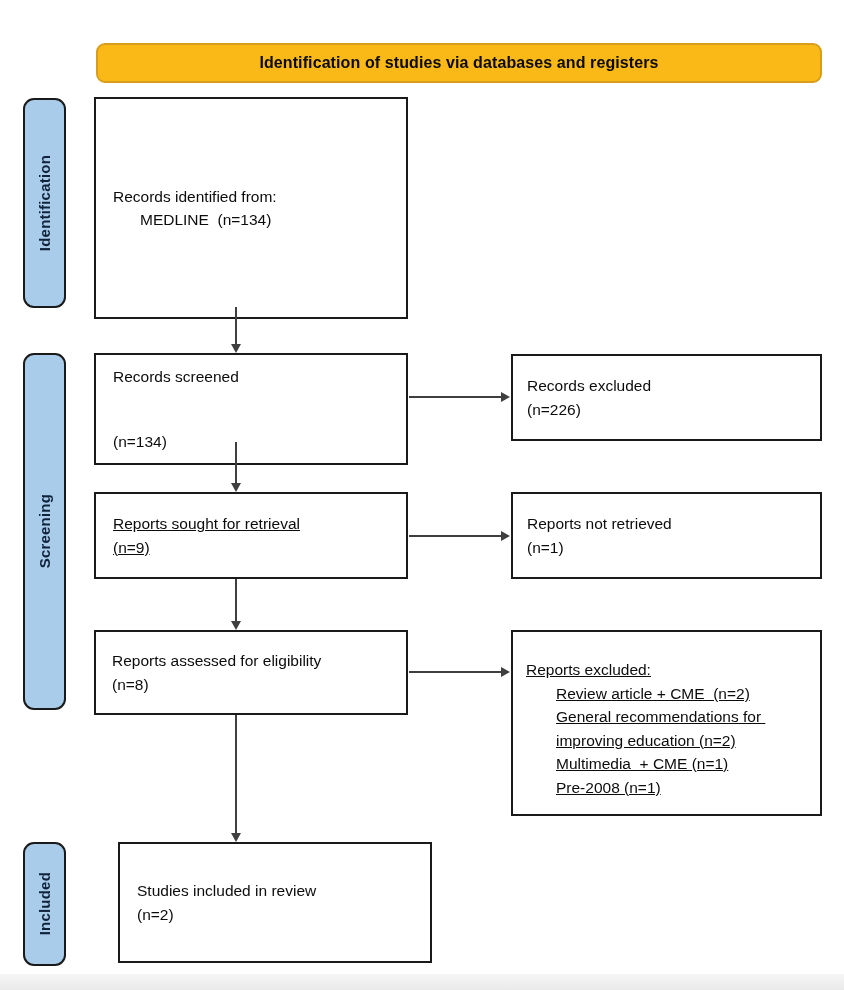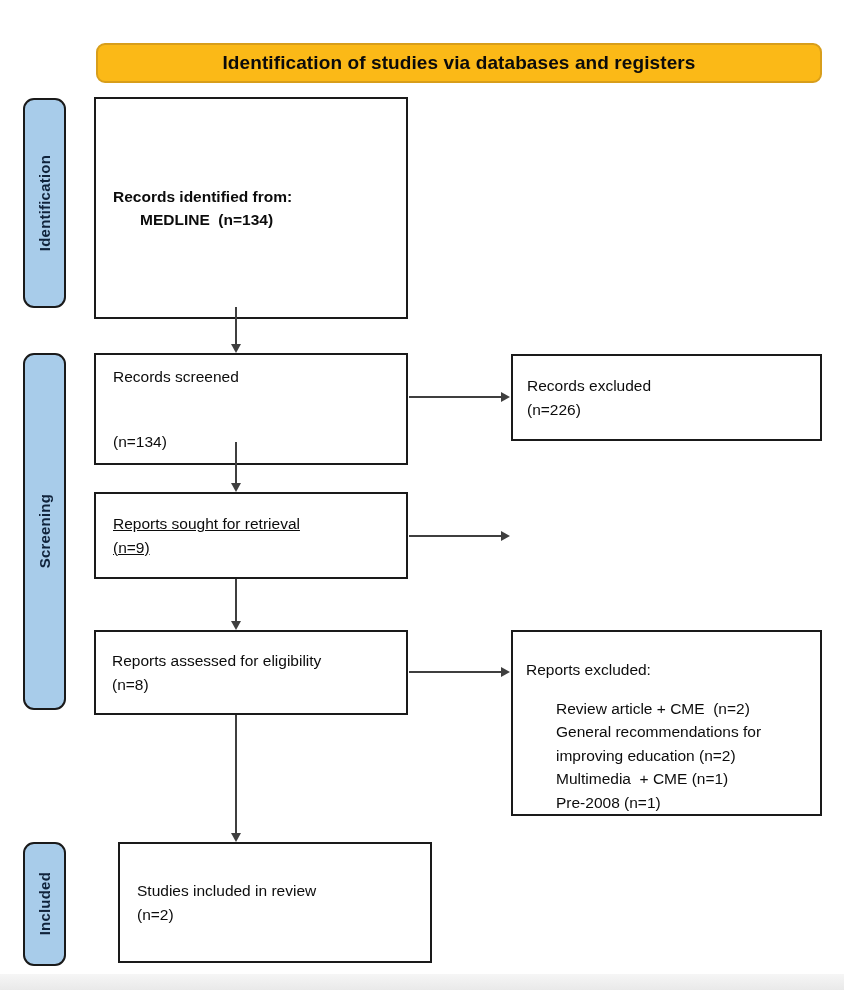--- a/index.html
+++ b/index.html
@@ -18,21 +18,21 @@
     color:#111;overflow:hidden;
   }
   .canvas{position:absolute;inset:0;}
 
   .banner{
     position:absolute;left:96px;top:43px;width:726px;height:40px;
     background:var(--banner-fill);
     border:2px solid var(--banner-border);
     border-radius:9px;box-sizing:border-box;
     display:flex;align-items:center;justify-content:center;
-    font-weight:bold;font-size:19px;color:#0b0b0b;letter-spacing:0.1px;
+    font-weight:bold;font-size:16px;color:#0b0b0b;letter-spacing:0.1px;
   }
 
   .stage{
     position:absolute;left:23px;width:43px;box-sizing:border-box;
     background:var(--stage-fill);
     border:2px solid var(--stage-border);
     border-radius:11px;
     display:flex;align-items:center;justify-content:center;
   }
   .stage span{
@@ -46,30 +46,30 @@
 
   .fbox{
     position:absolute;background:#fff;border:2px solid var(--box-border);
     box-sizing:border-box;font-size:15.5px;line-height:23.5px;color:#0c0c0c;
     display:flex;flex-direction:column;justify-content:center;
     padding-left:17px;padding-right:8px;
   }
   .fbox .line{white-space:pre-wrap;}
   .col-left{left:94px;width:314px;}
   .col-right{left:511px;width:311px;justify-content:center;}
-  #box-records-identified{top:97px;height:222px;font-weight:bold;}
+  #box-records-identified{top:97px;height:222px;}
   #box-records-identified .indent{padding-left:27px;}
   #box-records-screened{top:353px;height:112px;gap:41px;}
   #box-records-excluded{top:354px;height:87px;padding-left:14px;}
   #box-reports-sought{top:492px;height:87px;text-decoration:underline;}
   #box-reports-not-retrieved{top:492px;height:87px;padding-left:14px;}
   #box-reports-assessed{top:630px;height:85px;padding-left:16px;}
   #box-reports-excluded{
-    top:630px;height:186px;justify-content:space-between;
-    padding-top:26px;padding-left:13px;
+    top:630px;height:186px;justify-content:flex-start;
+    padding-top:26px;padding-left:13px;text-decoration:underline;
   }
   #box-reports-excluded .items{padding-left:30px;}
   #box-studies-included{top:842px;height:121px;margin-left:24px;}
 
   .arrow-v{position:absolute;left:230px;width:11px;display:flex;flex-direction:column;align-items:center;}
   .arrow-v .shaft{width:2px;flex:1;background:var(--arrow);}
   .arrow-v .head{
     width:0;height:0;border-left:5px solid transparent;border-right:5px solid transparent;
     border-top:9px solid var(--arrow);
   }
@@ -125,20 +125,24 @@
   <div class="fbox col-right" id="box-records-excluded">
     <div class="line">Records excluded</div>
     <div class="line">(n=226)</div>
   </div>
 
   <div class="fbox col-left" id="box-reports-sought">
     <div class="line">Reports sought for retrieval</div>
     <div class="line">(n=9)</div>
   </div>
 
+  <div class="fbox col-right" id="box-reports-not-retrieved">
+    <div class="line">Reports not retrieved</div>
+    <div class="line">(n=1)</div>
+  </div>
 
   <div class="fbox col-left" id="box-reports-assessed">
     <div class="line">Reports assessed for eligibility</div>
     <div class="line">(n=8)</div>
   </div>
 
   <div class="fbox col-right" id="box-reports-excluded">
     <div class="line">Reports excluded:</div>
     <div class="items">
       <div class="line">Review article + CME  (n=2)</div>

